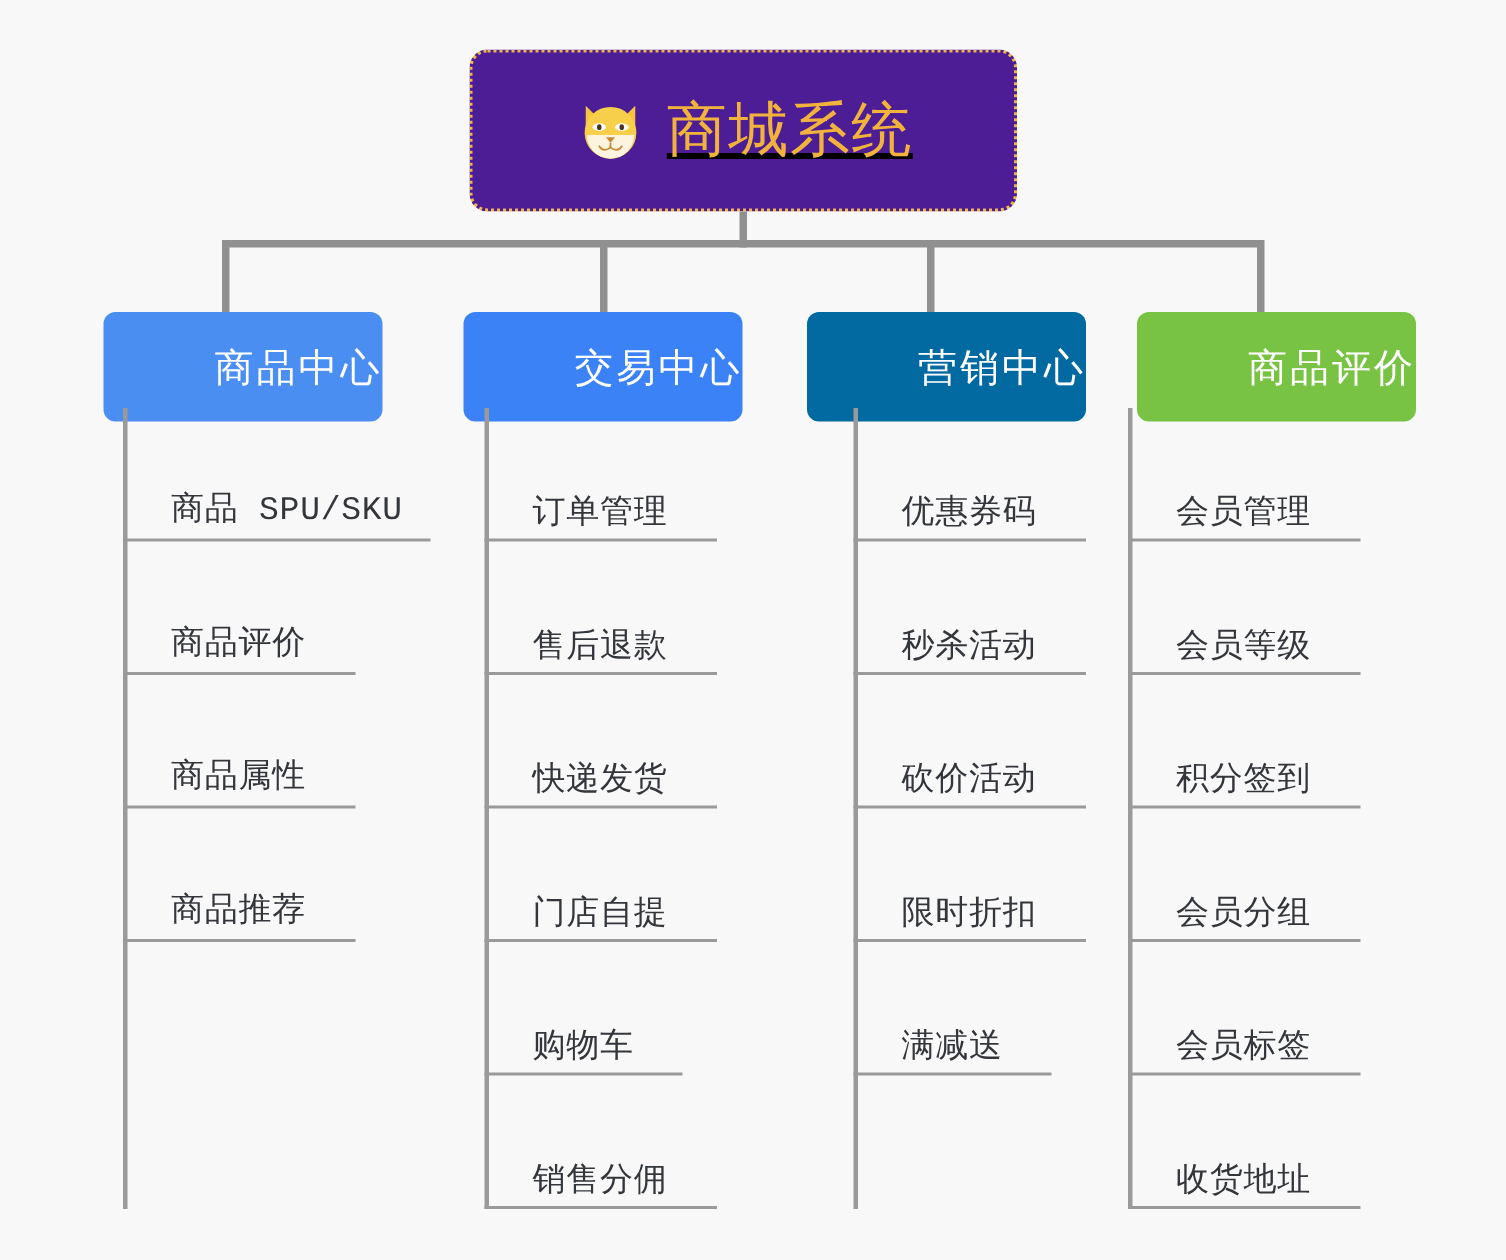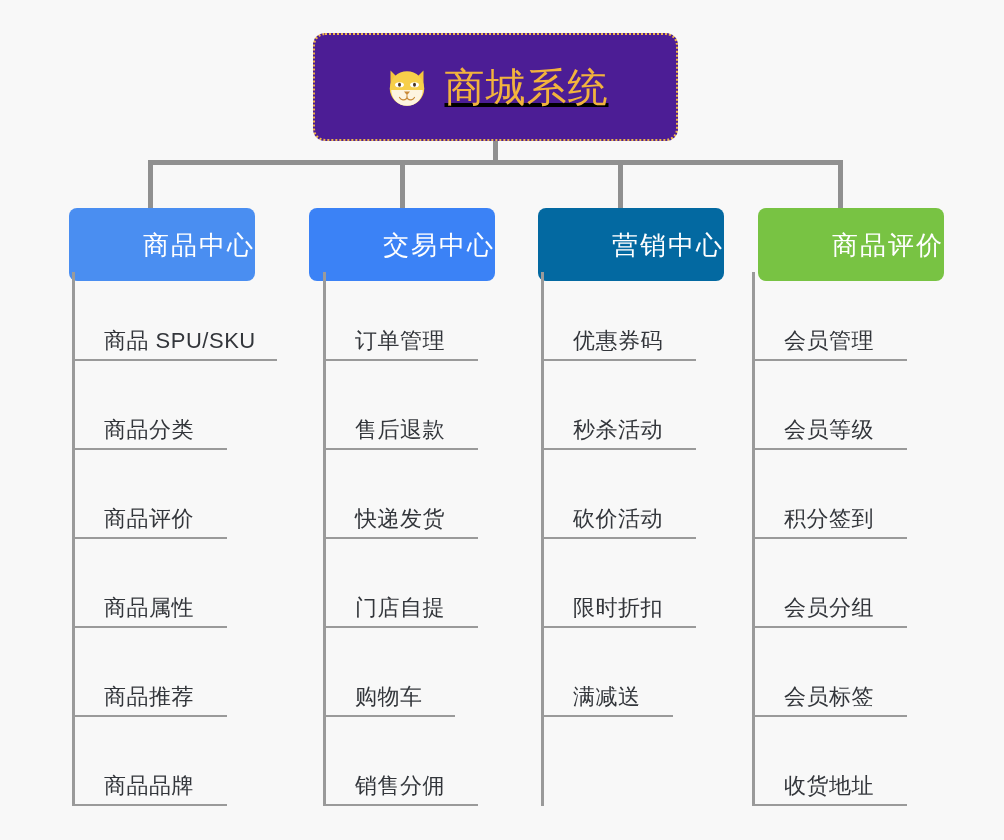--- a/index.html
+++ b/index.html
@@ -156,44 +156,36 @@
   </div>
 
   <div class="conn conn-stub"></div>
   <div class="conn conn-bar"></div>
 
   <div id="branch-layer">
       <div class="conn conn-drop" style="left: 148px; background: rgb(144, 144, 144);"></div>
       <div class="branch-box" style="left: 57px; width: 186px; background: rgb(74, 142, 241);">
         <span class="branch-label">商品中心</span>
       </div>
-      <div class="leaf-col" style="left: 72px;">
+      <div class="leaf-col" style="left: 82px; font-family: Liberation Mono, monospace;">
         <div class="leaf-spine" style="background: rgb(154, 154, 154); height: 534px;"></div>
         <div class="leaf-item">
           <span class="leaf-text">商品 SPU/SKU</span>
           <div class="leaf-rule" style="width: 205px;"></div>
         </div>
         <div class="leaf-item">
-          <span class="leaf-text">商品分类</span>
-          <div class="leaf-rule" style="width: 155px;"></div>
-        </div>
-        <div class="leaf-item">
           <span class="leaf-text">商品评价</span>
           <div class="leaf-rule" style="width: 155px;"></div>
         </div>
         <div class="leaf-item">
           <span class="leaf-text">商品属性</span>
           <div class="leaf-rule" style="width: 155px;"></div>
         </div>
         <div class="leaf-item">
           <span class="leaf-text">商品推荐</span>
-          <div class="leaf-rule" style="width: 155px;"></div>
-        </div>
-        <div class="leaf-item">
-          <span class="leaf-text">商品品牌</span>
           <div class="leaf-rule" style="width: 155px;"></div>
         </div>
       </div>
       <div class="conn conn-drop" style="left: 400px; background: rgb(144, 144, 144);"></div>
       <div class="branch-box" style="left: 297px; width: 186px; background: #3b82f6;">
         <span class="branch-label">交易中心</span>
       </div>
       <div class="leaf-col" style="left: 323px;">
         <div class="leaf-spine" style="background: rgb(154, 154, 154); height: 534px;"></div>
         <div class="leaf-item">
@@ -218,21 +210,21 @@
         </div>
         <div class="leaf-item">
           <span class="leaf-text">销售分佣</span>
           <div class="leaf-rule" style="width: 155px;"></div>
         </div>
       </div>
       <div class="conn conn-drop" style="left: 618px; background: rgb(144, 144, 144);"></div>
       <div class="branch-box" style="left: 526px; width: 186px; background: #0369a1;">
         <span class="branch-label">营销中心</span>
       </div>
-      <div class="leaf-col" style="left: 541px; font-family: Liberation Serif, serif;">
+      <div class="leaf-col" style="left: 569px; font-family: Liberation Serif, serif;">
         <div class="leaf-spine" style="background: rgb(154, 154, 154); height: 534px;"></div>
         <div class="leaf-item">
           <span class="leaf-text">优惠券码</span>
           <div class="leaf-rule" style="width: 155px;"></div>
         </div>
         <div class="leaf-item">
           <span class="leaf-text">秒杀活动</span>
           <div class="leaf-rule" style="width: 155px;"></div>
         </div>
         <div class="leaf-item">

